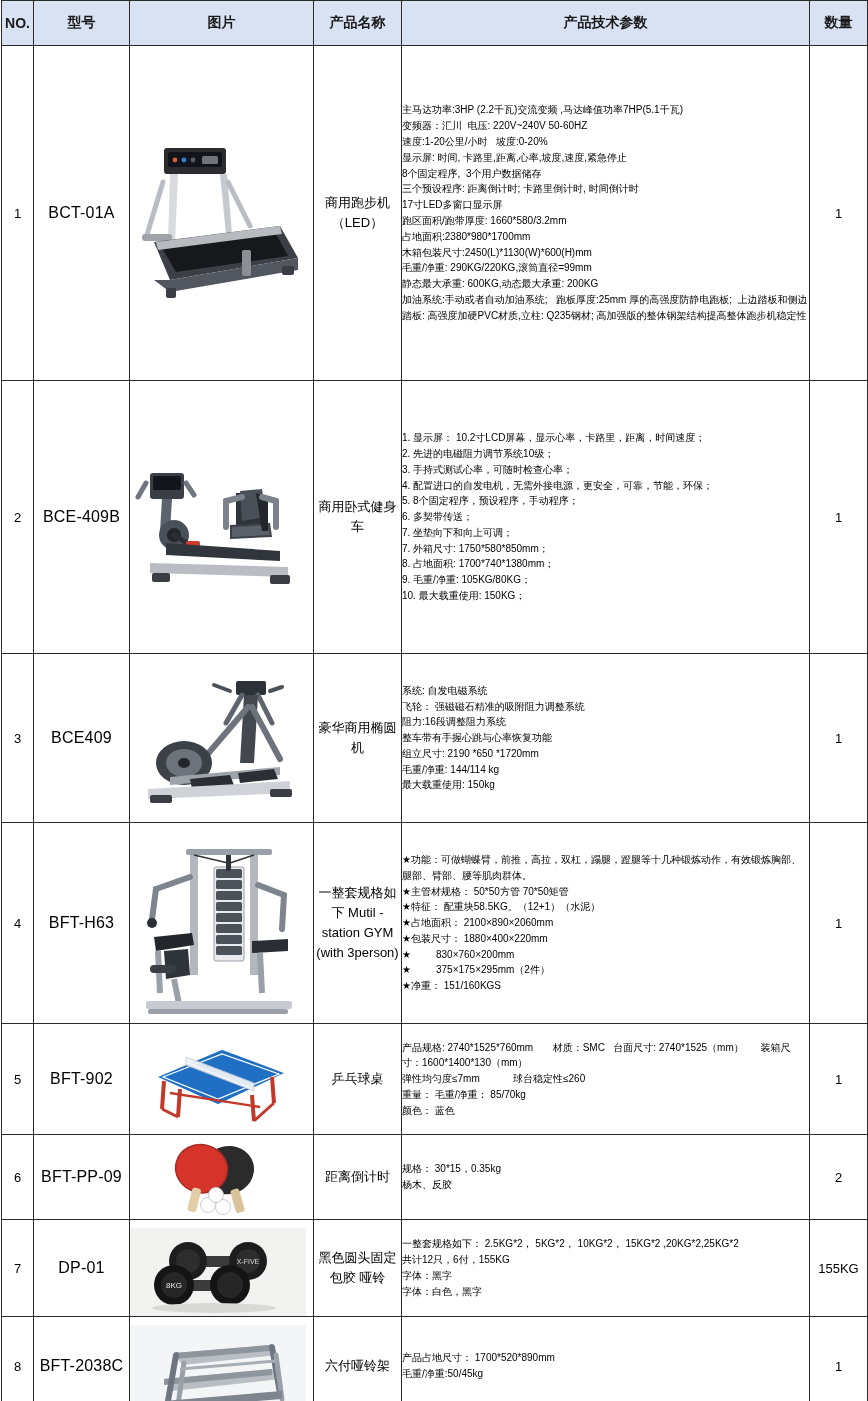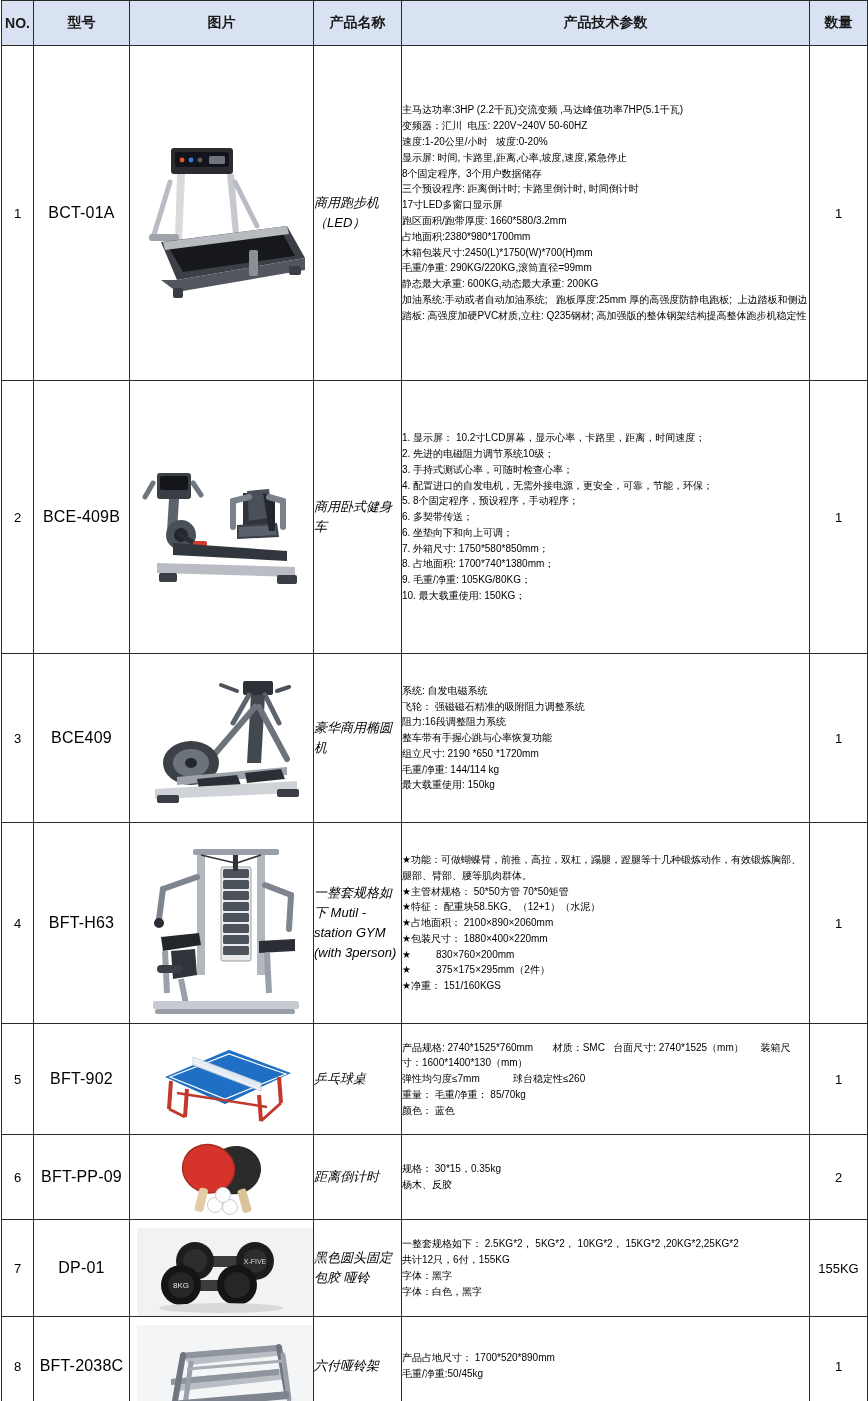--- a/index.html
+++ b/index.html
@@ -47,24 +47,24 @@
   td.cell-no {
     text-align: center;
     font-size: 13px;
   }
   td.cell-model {
     text-align: center;
     font-size: 16px;
     letter-spacing: .2px;
   }
   td.cell-name {
+    text-align: center;
     font-size: 13px;
     line-height: 1.55;
     padding: 4px 3px;
-    font-style: italic;
   }
   td.cell-qty {
     text-align: center;
     font-size: 13px;
   }
   td.cell-spec {
     font-size: 10px;
     line-height: 1.58;
     padding: 7px 6px 7px 8px;
     text-align: left;
@@ -74,21 +74,21 @@
     word-break: break-word;
   }
   td.cell-img {
     text-align: center;
     padding: 4px 2px;
   }
   .imgbox {
     width: 100%;
     display: flex;
     align-items: center;
-    justify-content: flex-end;
+    justify-content: flex-start;
     margin-top: 8px;
   }
   .imgbox svg { display: block; }
 
   
   tr.r1 td { height: 334px; }
   tr.r2 td { height: 272px; }
   tr.r3 td { height: 168px; }
   tr.r4 td { height: 200px; }
   tr.r5 td { height: 110px; }
@@ -159,21 +159,21 @@
         <td class="cell-spec">
           <div class="line">主马达功率:3HP (2.2千瓦)交流变频 ,马达峰值功率7HP(5.1千瓦)</div>
           <div class="line">变频器：汇川  电压: 220V~240V 50-60HZ</div>
           <div class="line">速度:1-20公里/小时   坡度:0-20%</div>
           <div class="line">显示屏: 时间, 卡路里,距离,心率,坡度,速度,紧急停止</div>
           <div class="line">8个固定程序,  3个用户数据储存</div>
           <div class="line">三个预设程序: 距离倒计时; 卡路里倒计时, 时间倒计时</div>
           <div class="line">17寸LED多窗口显示屏</div>
           <div class="line">跑区面积/跑带厚度: 1660*580/3.2mm</div>
           <div class="line">占地面积:2380*980*1700mm</div>
-          <div class="line">木箱包装尺寸:2450(L)*1750(W)*700(H)mm</div>
+          <div class="line">木箱包装尺寸:2450(L)*1130(W)*600(H)mm</div>
           <div class="line">毛重/净重: 290KG/220KG,滚筒直径=99mm</div>
           <div class="line">静态最大承重: 600KG,动态最大承重: 200KG</div>
           <div class="line">加油系统:手动或者自动加油系统;   跑板厚度:25mm 厚的高强度防静电跑板;  上边踏板和侧边踏板: 高强度加硬PVC材质,立柱: Q235钢材; 高加强版的整体钢架结构提高整体跑步机稳定性</div>
         </td>
         <td class="cell-qty">1</td>
       </tr>
 
       <tr class="r2">
         <td class="cell-no">2</td>
         <td class="cell-model">BCE-409B</td>
@@ -215,21 +215,21 @@
           </div>
         </td>
         <td class="cell-name">商用卧式健身车</td>
         <td class="cell-spec">
           <div class="line">1. 显示屏： 10.2寸LCD屏幕，显示心率，卡路里，距离，时间速度；</div>
           <div class="line">2. 先进的电磁阻力调节系统10级；</div>
           <div class="line">3. 手持式测试心率，可随时检查心率；</div>
           <div class="line">4. 配置进口的自发电机，无需外接电源，更安全，可靠，节能，环保；</div>
           <div class="line">5. 8个固定程序，预设程序，手动程序；</div>
           <div class="line">6. 多契带传送；</div>
-          <div class="line">6. 坐垫向下和向上可调；</div>
+          <div class="line">7. 坐垫向下和向上可调；</div>
           <div class="line">7. 外箱尺寸: 1750*580*850mm；</div>
           <div class="line">8. 占地面积: 1700*740*1380mm；</div>
           <div class="line">9. 毛重/净重: 105KG/80KG；</div>
           <div class="line">10. 最大载重使用: 150KG；</div>
         </td>
         <td class="cell-qty">1</td>
       </tr>
 
       <tr class="r3">
         <td class="cell-no">3</td>

